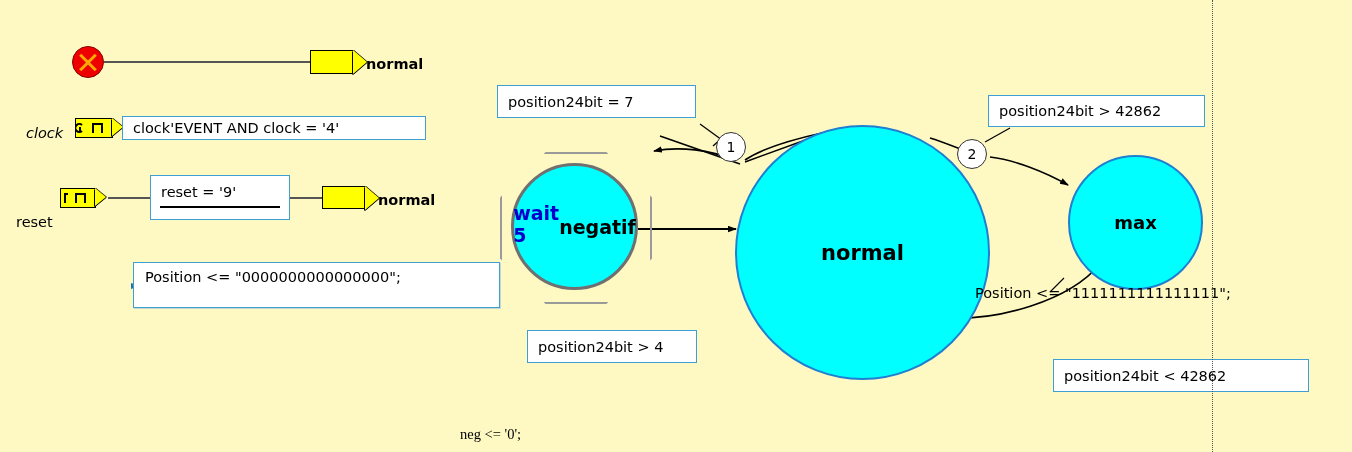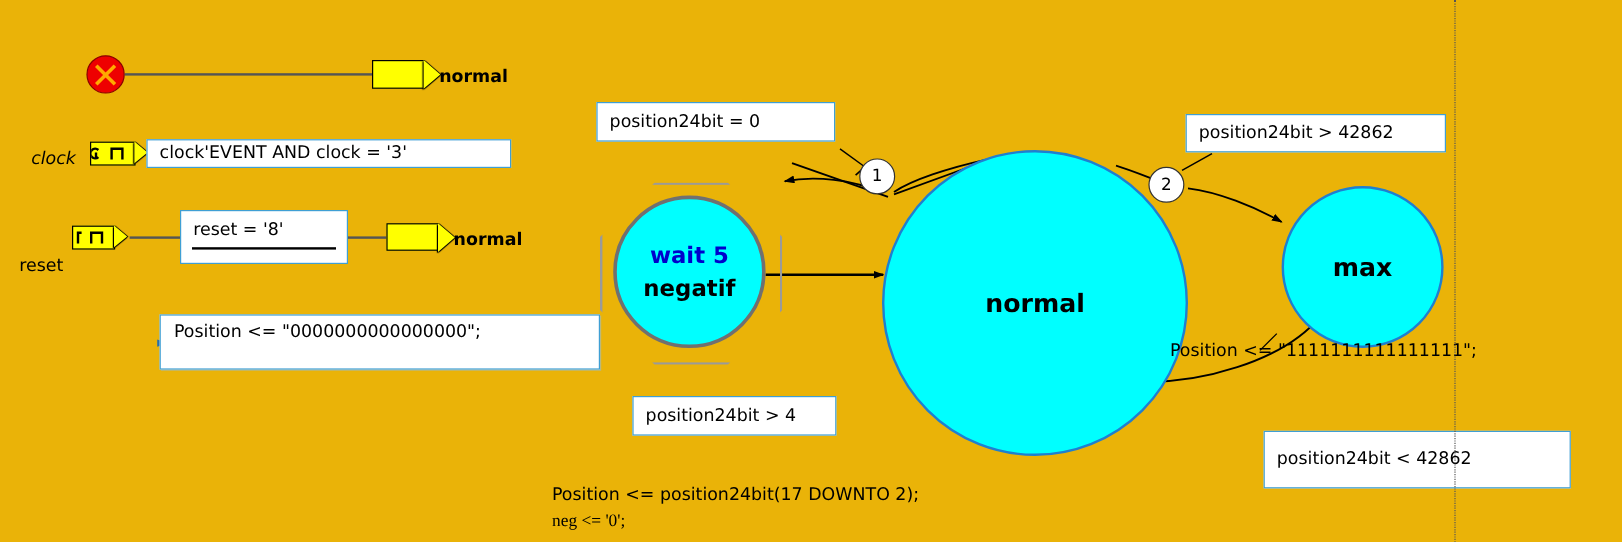--- a/index.html
+++ b/index.html
@@ -7,21 +7,21 @@
     padding: 0;
     background: #ffffff;
   }
   body {
     font-family: "DejaVu Sans", "Liberation Sans", sans-serif;
   }
   #canvas {
     position: relative;
     width: 1352px;
     height: 452px;
-    background: #eab308;
+    background: #fef9c3;
     overflow: hidden;
   }
 
   
   .txt {
     position: absolute;
     font-size: 14.5px;
     color: #000000;
     white-space: nowrap;
     line-height: 1.45;
@@ -117,21 +117,21 @@
   .startnode .x2 { transform: rotate(-45deg); }
 
   
   .state {
     position: absolute;
     border-radius: 50%;
     background: #00ffff;
     border: 2px solid #1f7fd0;
     box-sizing: border-box;
     display: flex;
-    flex-direction: column;
+    flex-direction: row;
     align-items: center;
     justify-content: center;
     font-weight: bold;
     color: #000000;
   }
   .state.selected { border: 3px solid #707070; }
   .state .l1 { color: #0000cc; }
   .state .l2 { color: #000000; }
 
   
@@ -217,32 +217,32 @@
   <div class="txt bold" style="left:366px; top:54px;">normal</div>
 
   <div class="txt" style="left:26px; top:123px;font-style:italic;">clock</div>
   <div class="sigbox" style="left:75px; top:118px; width:38px; height:20px;">
     <svg width="36" height="18" viewBox="0 0 36 18">
       <path d="M4,13 L4,8" stroke="#000" stroke-width="2" fill="none"></path>
       <path d="M6,6 A4,4 0 1,0 6,12" stroke="#000" stroke-width="2" fill="none"></path>
       <path d="M17,14 L17,5 L26,5 L26,14" stroke="#000" stroke-width="2" fill="none"></path>
     </svg>
   </div>
-  <div class="cbox" style="left:122px; top:116px; width:304px; height:24px;">clock'EVENT AND clock = '3'</div>
+  <div class="cbox" style="left:122px; top:116px; width:304px; height:24px;">clock'EVENT AND clock = '4'</div>
 
   <div class="txt" style="left:16px; top:200px;margin-top:12px;">reset</div>
   <div class="sigbox" style="left:60px; top:188px; width:36px; height:20px;">
     <svg width="34" height="18" viewBox="0 0 34 18">
       <path d="M4,14 L4,5 L7,5" stroke="#000" stroke-width="2" fill="none"></path>
       <path d="M15,14 L15,5 L24,5 L24,14" stroke="#000" stroke-width="2" fill="none"></path>
     </svg>
   </div>
   <div class="hline" style="left:108px; top:197px; width:42px;"></div>
   <div class="cbox" style="left:150px; top:175px; width:140px; height:45px;">
-    <span style="position:relative; top:-6px;">reset = '8'</span>
+    <span style="position:relative; top:-6px;">reset = '9'</span>
   </div>
   <div class="rule" style="left:160px; top:206px; width:120px;"></div>
   <div class="hline" style="left:290px; top:197px; width:32px;"></div>
   <div class="yarrow" style="left:322px; top:186px; width:44px; height:23px;"></div>
   <div class="txt bold" style="left:378px; top:190px;">normal</div>
 
   <div class="cbox multiline shadowed" style="left:133px; top:262px; width:367px; height:46px;">
     <div>Position &lt;= "0000000000000000";</div>
   </div>
 
@@ -250,34 +250,33 @@
   <div class="state selected" style="left:511px; top:163px; width:127px; height:127px;">
     <div class="l1" style="font-size:19px; margin-bottom:6px;">wait 5</div>
     <div class="l2" style="font-size:19px;">negatif</div>
   </div>
 
   <div class="state" style="left:735px; top:125px; width:255px; height:255px;">
     <div class="l2" style="font-size:21px;">normal</div>
   </div>
 
   <div class="state" style="left:1068px; top:155px; width:135px; height:135px;">
-    <div class="l2" style="font-size:21px;text-align:center;">max</div>
+    <div class="l2" style="font-size:18px;text-align:center;">max</div>
   </div>
 
   <div class="bubble" style="left:716px; top:132px;">1</div>
   <div class="bubble" style="left:957px; top:139px;">2</div>
 
-  <div class="cbox" style="left:497px; top:85px; width:199px; height:33px;">position24bit = 0</div>
+  <div class="cbox" style="left:497px; top:85px; width:199px; height:33px;">position24bit = 7</div>
 
   <div class="cbox" style="left:527px; top:330px; width:170px; height:33px;">position24bit &gt; 4</div>
 
   <div class="cbox" style="left:988px; top:95px; width:217px; height:32px;">position24bit &gt; 42862</div>
 
-  <div class="cbox" style="left:1053px; top:359px; width:256px; height:48px;">position24bit &lt; 42862</div>
+  <div class="cbox" style="left:1053px; top:359px; width:256px; height:33px;">position24bit &lt; 42862</div>
 
   <div class="txt" style="left:975px; top:283px;">Position &lt;= "1111111111111111";</div>
 
-  <div class="txt" style="left:460px; top:403px;">Position &lt;= position24bit(17 DOWNTO 2);</div>
   <div class="txt" style="left:460px; top:424px;font-family:Liberation Serif, serif;">neg &lt;= '0';</div>
 
   <div class="pageline" style="left:1212px; top:0px; height:452px;"></div>
 
 </div>
 
 </body></html>

